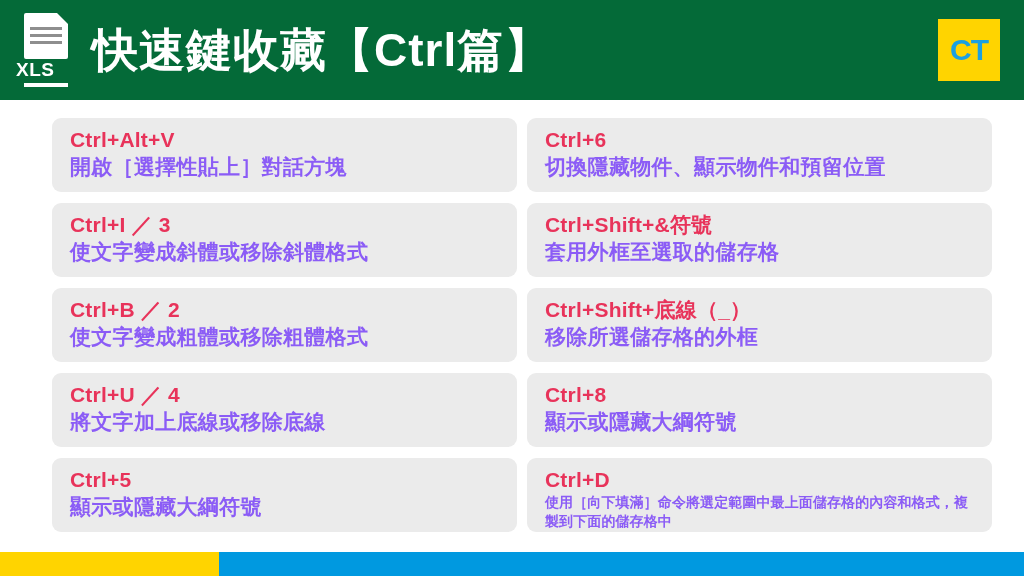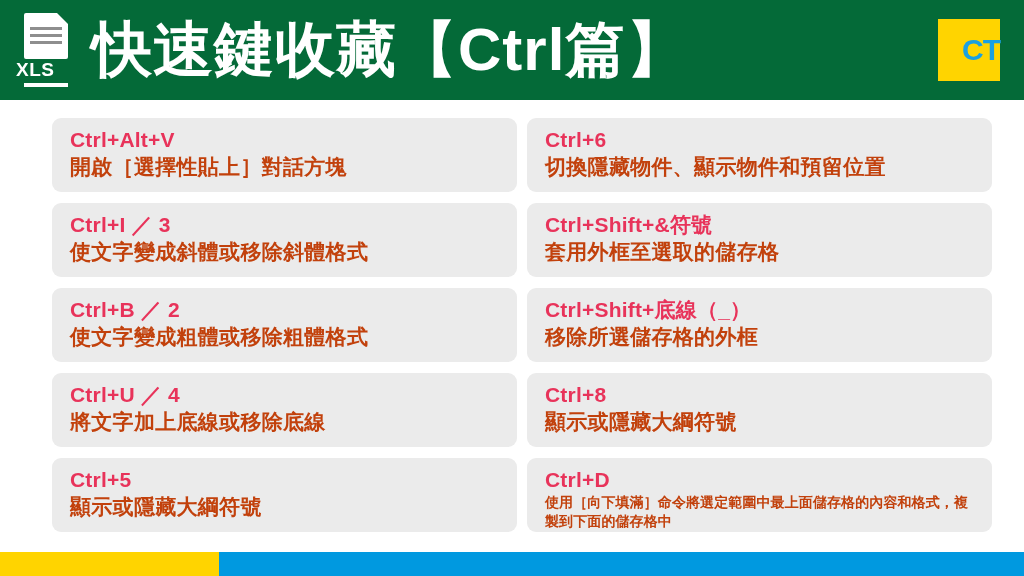--- a/index.html
+++ b/index.html
@@ -74,36 +74,36 @@
   .file-icon .bar {
     position: absolute;
     left: 8px; top: 72px;
     width: 44px;
     height: 4px;
     background: #ffffff;
   }
 
   .header-title {
     color: #ffffff;
-    font-size: 60px;
+    font-size: 46px;
     font-weight: bold;
     line-height: 50px;
     letter-spacing: 1px;
     white-space: nowrap;
     flex: 1 1 auto;
   }
 
   .brand-logo {
     flex: 0 0 auto;
     width: 62px;
     height: 62px;
     background: #FFD400;
     display: flex;
     align-items: center;
-    justify-content: flex-end;
+    justify-content: center;
   }
   .brand-logo span {
     color: #1BA0E1;
     font-size: 30px;
     font-weight: bold;
     letter-spacing: -1px;
     line-height: 30px;
   }
 
   
@@ -134,21 +134,21 @@
   }
   .card-key {
     color: #E8335A;
     font-size: 21px;
     font-weight: bold;
     line-height: 26px;
     white-space: nowrap;
     letter-spacing: 0.2px;
   }
   .card-desc {
-    color: #c2410c;
+    color: #8b5cf6;
     font-size: 21px;
     font-weight: bold;
     line-height: 27px;
     letter-spacing: 0.3px;
     white-space: nowrap;
   }
   .card.compact .card-desc {
     font-size: 14px;
     line-height: 19px;
     white-space: normal;

